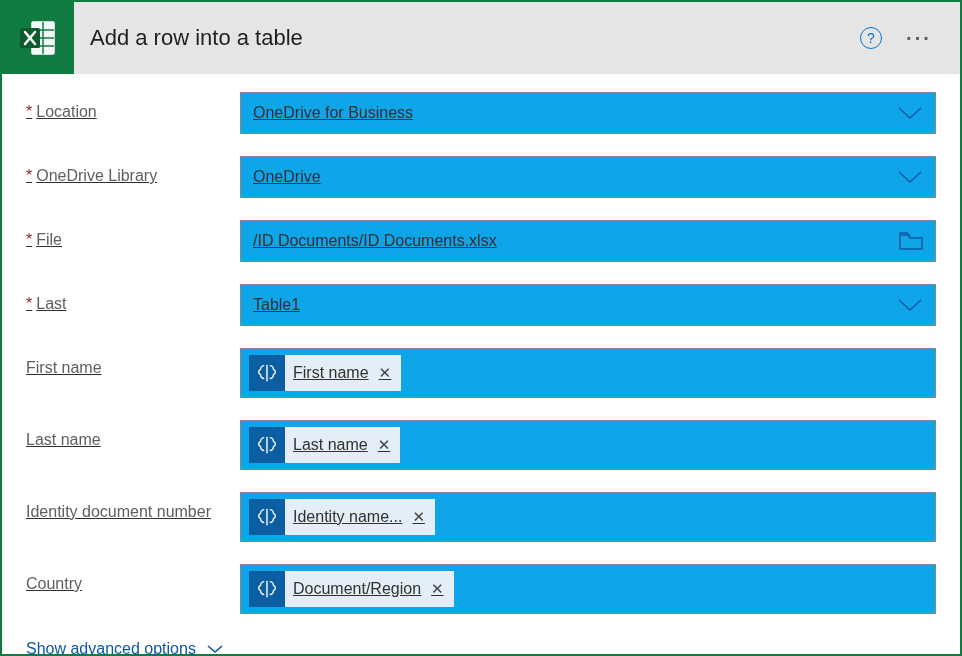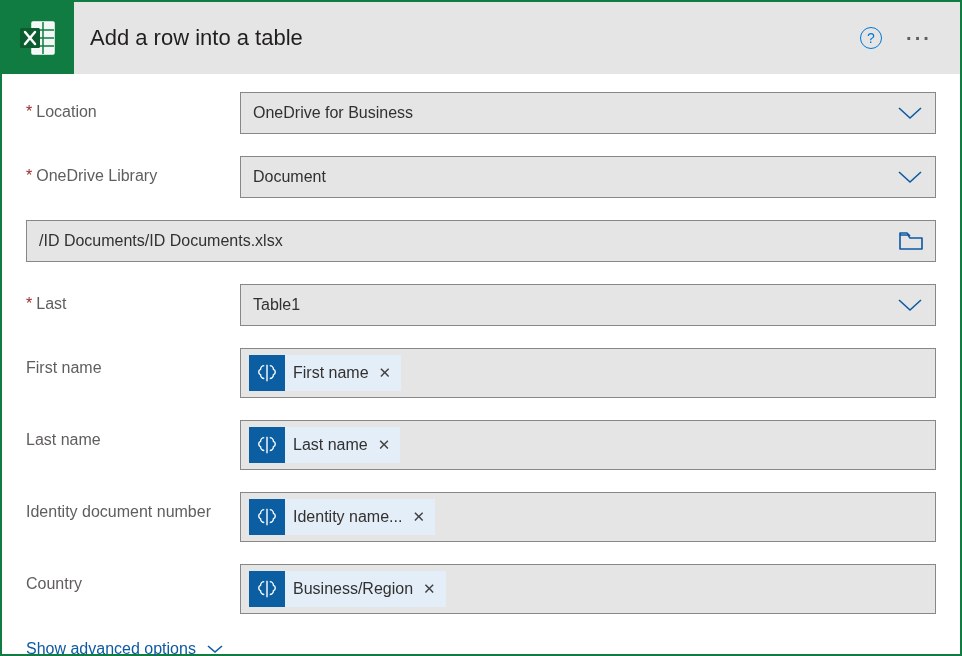--- a/index.html
+++ b/index.html
@@ -69,20 +69,21 @@
   .body {
     padding: 18px 24px 20px 24px;
     display: flex;
     flex-direction: column;
     gap: 22px;
     flex: 1;
   }
   .row {
     display: flex;
     align-items: flex-start;
+    text-decoration: underline;
   }
   .label {
     width: 214px;
     flex-shrink: 0;
     font-size: 16px;
     color: #605e5c;
     padding-top: 10px;
     line-height: 1.3;
   }
   .req::before {
@@ -91,21 +92,21 @@
     margin-right: 4px;
   }
   .field {
     flex: 1;
     border: 1px solid #888686;
     min-height: 42px;
     display: flex;
     align-items: center;
     padding: 0 12px;
     font-size: 16px;
-    background: #e5e5e5;
+    background: #0ea5e9;
     position: relative;
   }
   .field-text { flex: 1; white-space: nowrap; overflow: hidden; text-overflow: ellipsis; }
   .chev {
     width: 26px;
     height: 14px;
     flex-shrink: 0;
     color: #0c59a4;
     stroke: currentColor;
   }
@@ -188,28 +189,29 @@
         <span class="field-text">OneDrive for Business</span>
         <svg class="chev" viewBox="0 0 26 14" fill="none">
             <path d="M2 2 L13 12 L24 2" stroke-width="1.6"></path>
           </svg>
       </div>
     </div>
 
     <div class="row">
       <div class="label req">OneDrive Library</div>
       <div class="field">
-        <span class="field-text">Document</span>
+        <span class="field-text">OneDrive</span>
         <svg class="chev" viewBox="0 0 26 14" fill="none">
             <path d="M2 2 L13 12 L24 2" stroke-width="1.6"></path>
           </svg>
       </div>
     </div>
 
     <div class="row">
+      <div class="label req">File</div>
       <div class="field">
         <span class="field-text">/ID Documents/ID Documents.xlsx</span>
         <svg class="folder-ic" viewBox="0 0 24 20" fill="none">
             <path d="M1 4 h8 l2 3 h12 v11 h-22 z M1 4 v-2 h7 l3 3" stroke="currentColor" stroke-width="1.6" stroke-linejoin="round"></path>
           </svg>
       </div>
     </div>
 
     <div class="row">
       <div class="label req">Last</div>
@@ -268,21 +270,21 @@
 
     <div class="row">
       <div class="label">Country</div>
       <div class="field token-field">
         <span class="token">
           <span class="token-icon">
             <svg class="brain-svg" viewBox="0 0 24 24" fill="none">
                 <path d="M12 3 v18 M9 4 a4 4 0 0 0 -4 4 a3 3 0 0 0 -2 3 a3 3 0 0 0 2 3 a4 4 0 0 0 4 4 M15 4 a4 4 0 0 1 4 4 a3 3 0 0 1 2 3 a3 3 0 0 1 -2 3 a4 4 0 0 1 -4 4" stroke="#fff" stroke-width="1.5"></path>
               </svg>
           </span>
-          <span>Business/Region</span>
+          <span>Document/Region</span>
           <span class="token-x">✕</span>
         </span>
       </div>
     </div>
 
     <div class="adv">
       <span>Show advanced options</span>
       <svg class="chev" viewBox="0 0 18 10" fill="none">
           <path d="M2 2 L9 8 L16 2" stroke="currentColor" stroke-width="1.6"></path>
         </svg>

